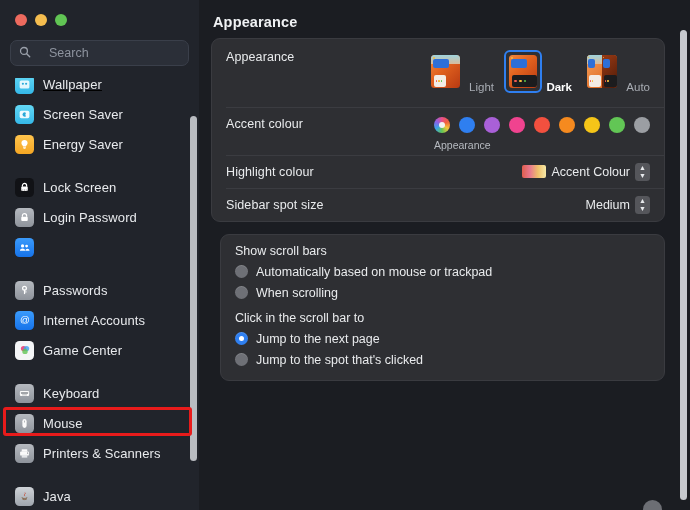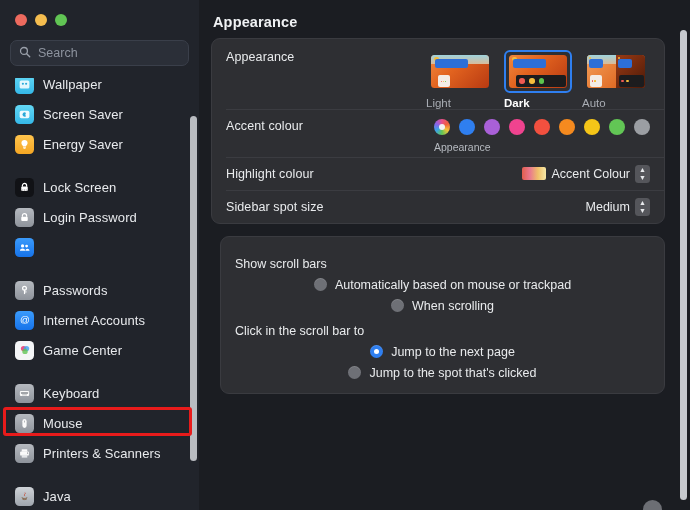--- a/index.html
+++ b/index.html
@@ -21,21 +21,21 @@
     overflow: hidden;
   }
   #traffic { display: flex; gap: 8px; padding: 14px 0 0 15px; height: 36px; }
   .light { width: 12px; height: 12px; border-radius: 50%; }
   .l-red { background: #ed6a5e; }
   .l-yellow { background: #f5bd4f; }
   .l-green { background: #61c554; }
 
   #search-wrap { padding: 4px 10px 0 10px; }
   #search-field {
-    display: flex; align-items: center; gap: 7px;
+    display: flex; align-items: center; gap: 18px;
     height: 26px;
     background: #2b2f38;
     border: 1px solid #3a3f4a;
     border-radius: 7px;
     padding: 0 8px;
   }
   #search-field .mag { flex: 0 0 auto; }
   #search-input {
     background: transparent; border: 0; outline: 0;
     color: #a5aab4; font-size: 12.5px;
@@ -145,21 +145,21 @@
     flex: 0 0 auto;
   }
   .row-right {
     margin-left: auto;
     display: flex; align-items: center; gap: 8px;
   }
 
   
   #appearance-row { min-height: 68px; align-items: flex-start; padding-top: 11px; }
   #theme-opts { margin-left: auto; display: flex; gap: 10px; padding-right: 0px; }
-  .theme-opt { width: 68px; display: flex; flex-direction: column; align-items: flex-start; gap: 4px; }
+  .theme-opt { width: 68px; display: flex; flex-direction: row; align-items: flex-end; gap: 4px; }
   .thumb-box {
     width: 68px; height: 43px;
     border-radius: 6px;
     padding: 3px;
     border: 2.5px solid transparent;
   }
   .thumb-box.sel { border-color: #2f7ff0; }
   .thumb {
     width: 100%; height: 100%;
     border-radius: 3.5px;
@@ -232,30 +232,29 @@
     width: 34px; height: 19px; border-radius: 10px;
     background: #2f7ff0; position: relative;
   }
   .toggle .knob {
     position: absolute; right: 2px; top: 2px;
     width: 15px; height: 15px; border-radius: 50%;
     background: #f3f4f6;
   }
 
   
-  .radio-card { padding: 20px 0 10px 0; margin-left: 21px; }
+  .radio-card { padding: 9px 0 10px 0; margin-left: 21px; }
   .group-title {
     font-size: 12.5px; color: #e9ebed;
     padding: 0 14px 3px 14px;
   }
   .radio-row {
     display: flex; align-items: center; gap: 8px;
     padding: 2px 14px;
     min-height: 21px;
-    justify-content: center;
   }
   .radio {
     width: 13px; height: 13px; border-radius: 50%;
     background: #6e7076;
     flex: 0 0 auto;
     position: relative;
     box-shadow: inset 0 1px 0 rgba(255,255,255,0.14);
   }
   .radio.on { background: #2f7ff0; }
   .radio.on::after {
@@ -302,21 +301,21 @@
             <circle cx="6.6" cy="6.6" r="4.6" fill="none" stroke="#9aa0aa" stroke-width="1.7"></circle>
             <line x1="10.2" y1="10.2" x2="14.3" y2="14.3" stroke="#9aa0aa" stroke-width="1.8" stroke-linecap="round"></line>
           </svg>
         </span>
         <input id="search-input" type="text" placeholder="Search" style="">
       </div>
     </div>
 
     <div id="sidebar-scroll">
       <div id="sidebar-list">
-          <div class="nav-item" style="margin-top: -9px;">
+          <div class="nav-item" style="margin-top: -9px; text-decoration: underline;">
             <div class="ic ic-cyan">
               <svg width="13" height="13" viewBox="0 0 16 16">
                 <rect x="2" y="3" width="12" height="10" rx="2" fill="#ffffff" opacity=".85"></rect>
                 <circle cx="6" cy="7" r="1.3" fill="#2aa9d8"></circle>
                 <circle cx="10" cy="7" r="1.3" fill="#2aa9d8"></circle>
               </svg>
             </div>
             <div class="nav-label">Wallpaper</div>
           </div>
           <div class="nav-item">

